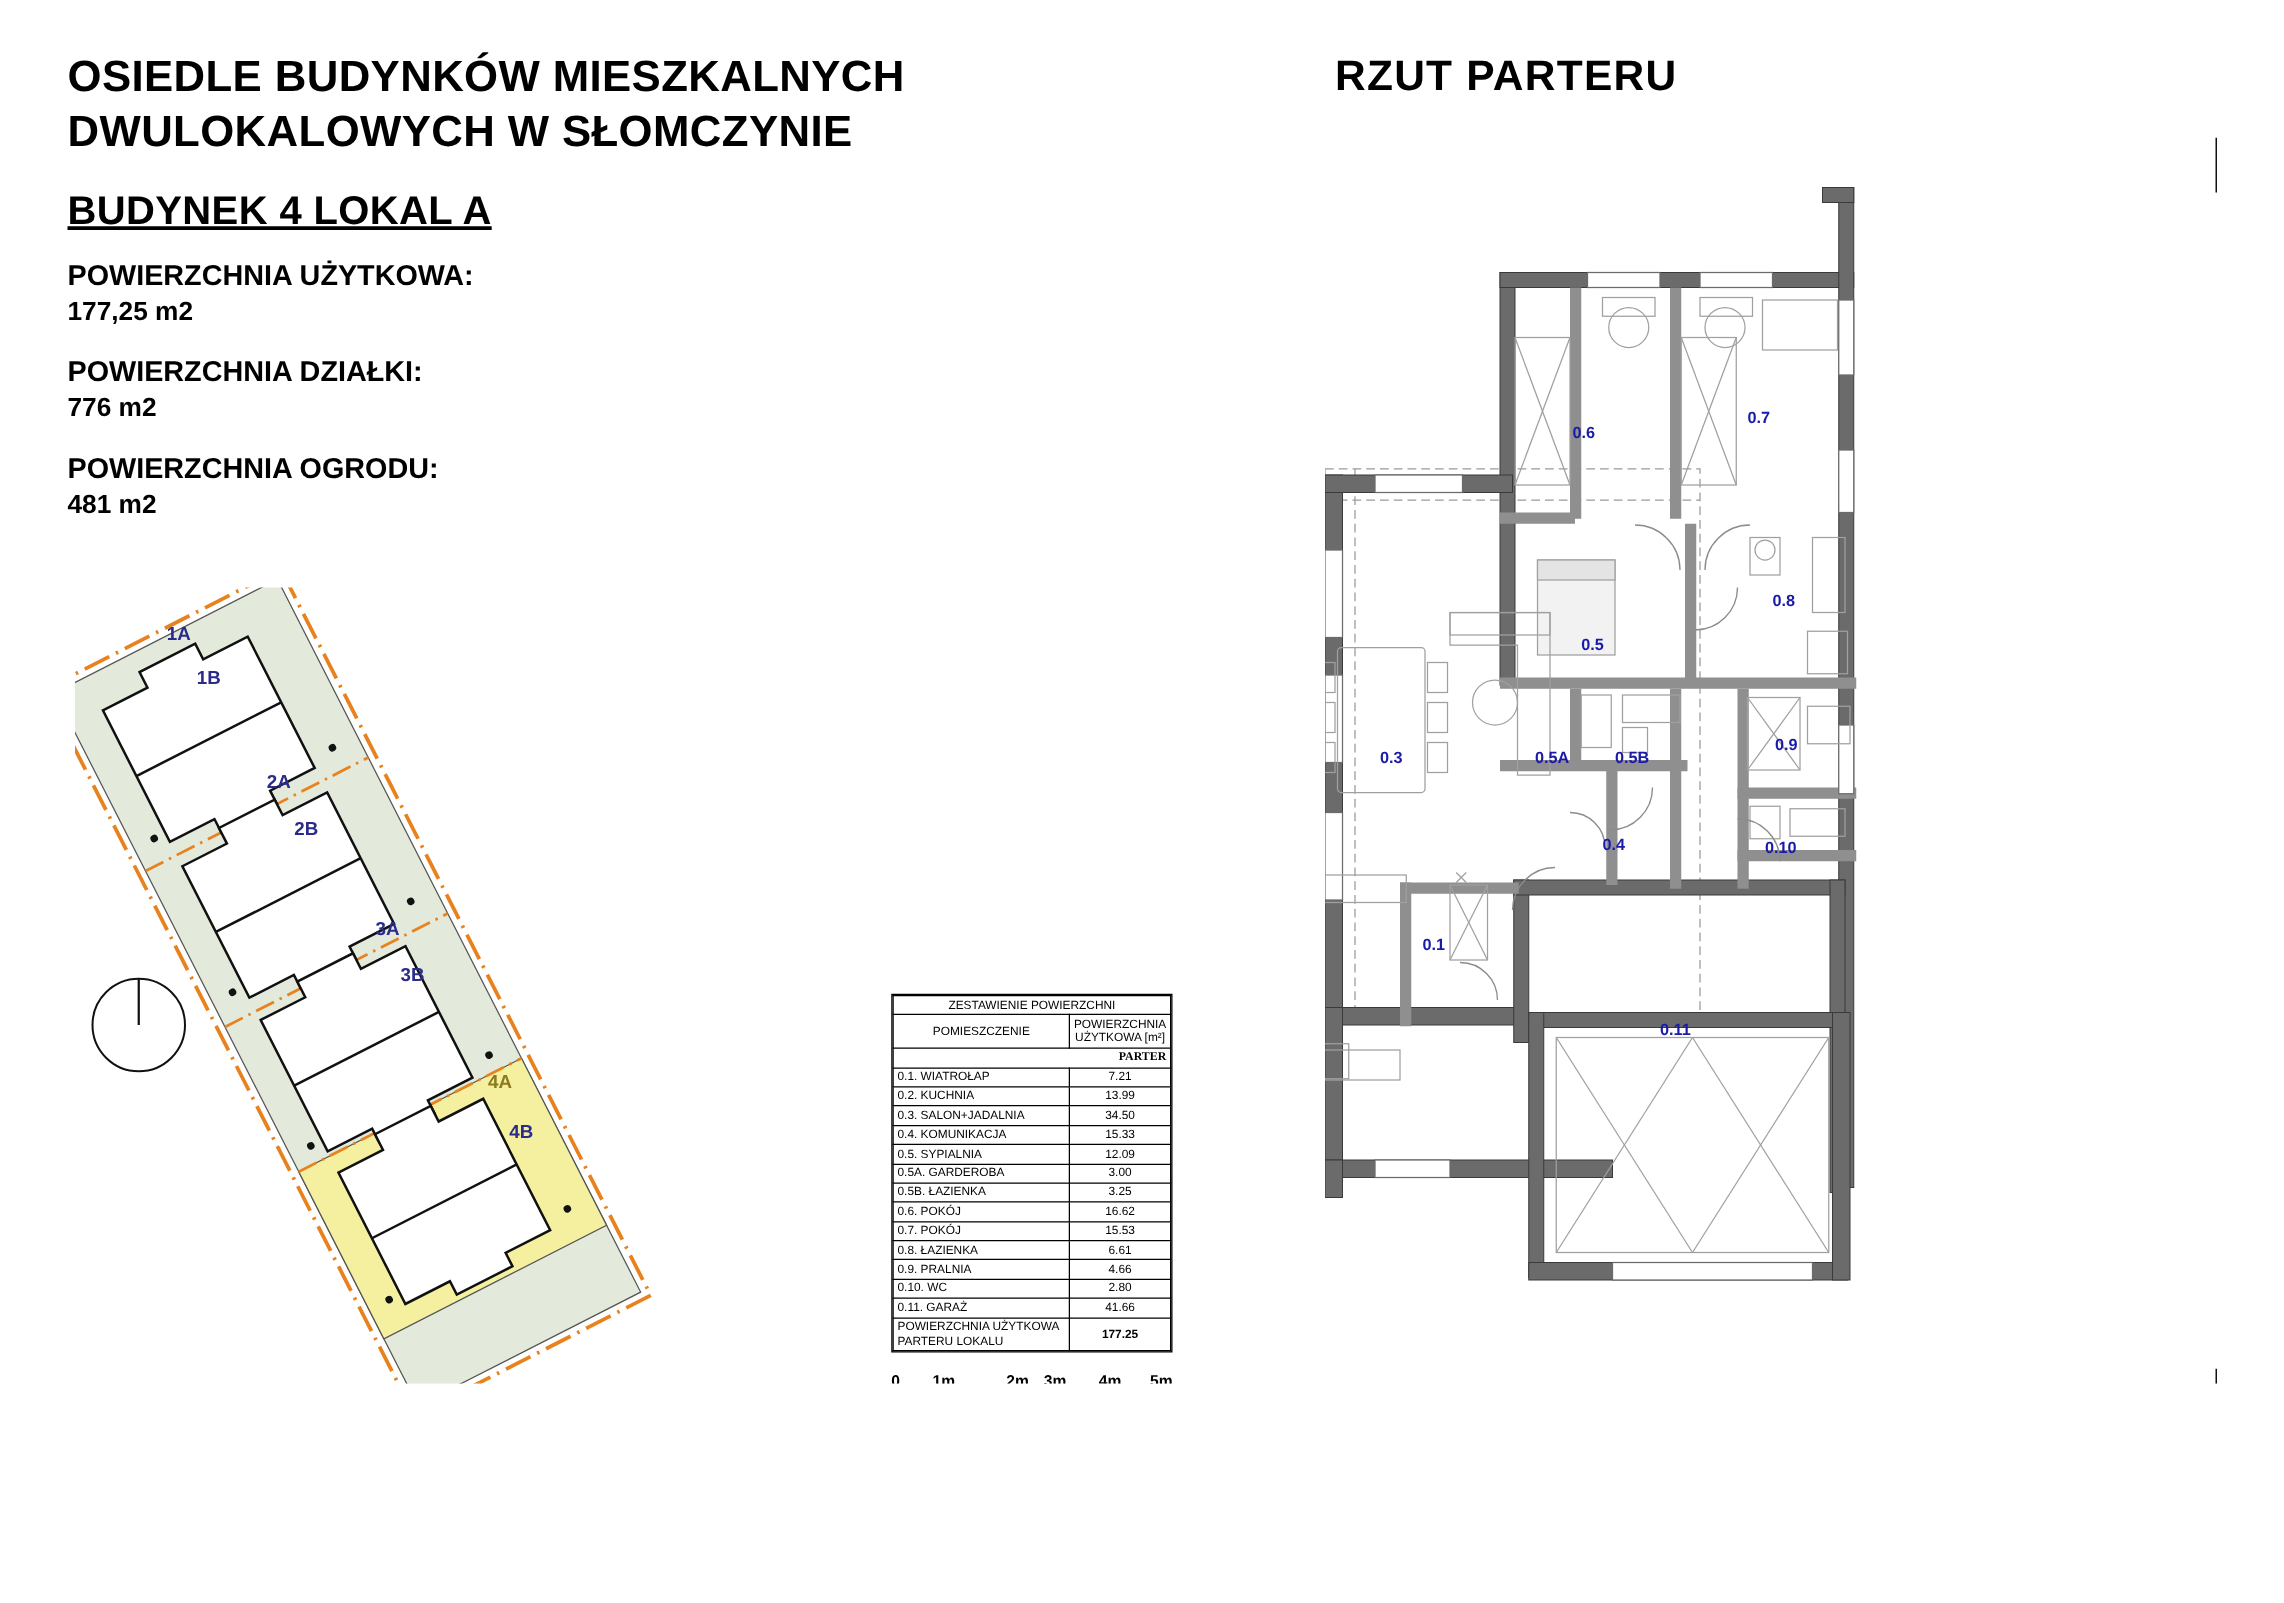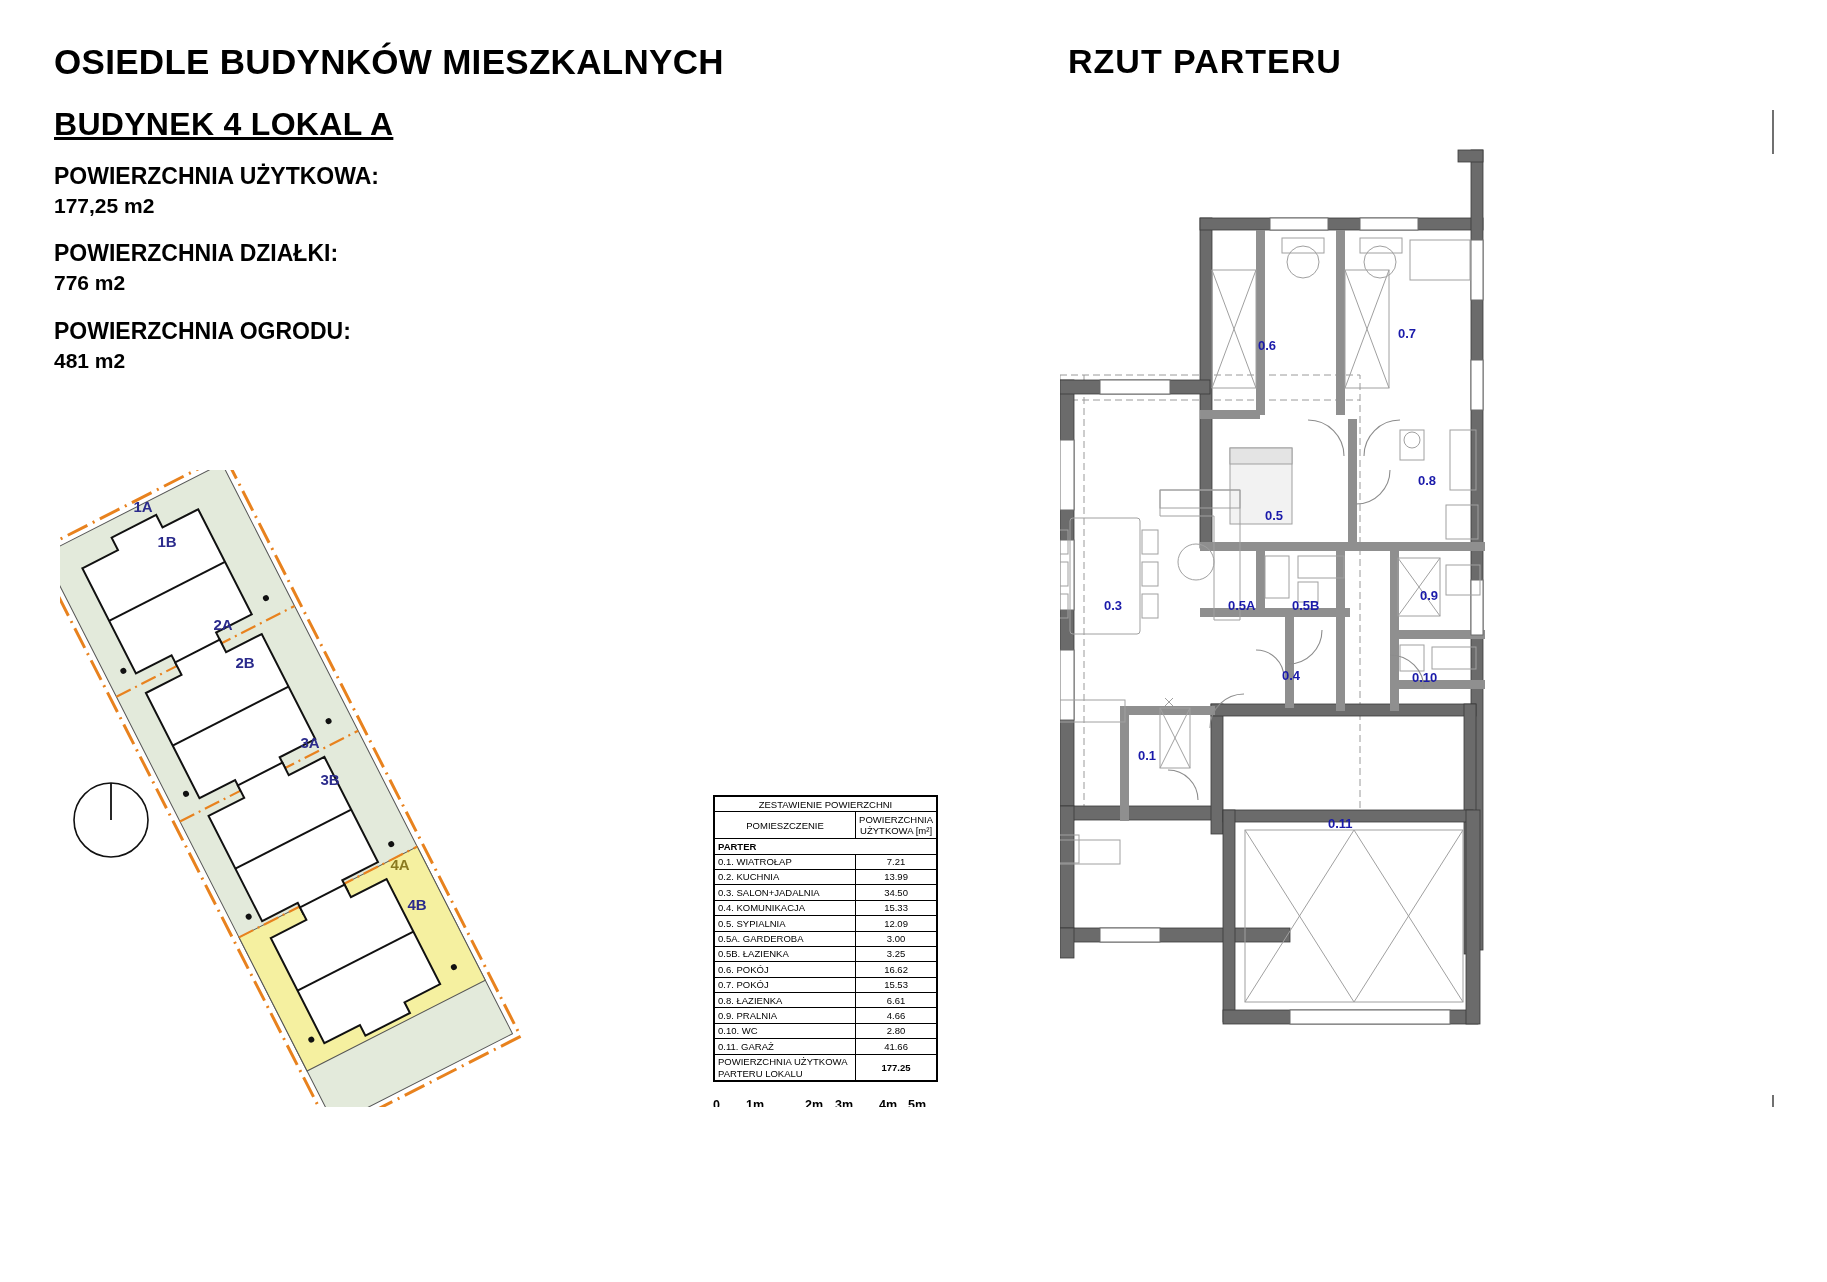--- a/index.html
+++ b/index.html
@@ -18,41 +18,42 @@
   
   #site-plan{position:absolute;left:60px;top:470px;width:540px;height:640px;}
   .siteSvg{position:absolute;left:0;top:0;}
 
   
   #area-table{position:absolute;left:713px;top:795px;width:223px;border:1.2px solid #000;border-collapse:collapse;}
   #area-table table{border-collapse:collapse;width:100%;}
   #area-table td{border:1px solid #000;font-size:9.5px;padding:1.5px 3px;line-height:1.2;}
   .tb-title{text-align:center;font-size:9.5px;font-weight:normal;}
   .tb-hdr{text-align:center;font-size:8.5px;line-height:1.1;}
-  .tb-sec{text-align:left;font-weight:bold;font-size:10px;}
+  .tb-sec{text-align:right;font-weight:bold;font-size:10px;font-family:Liberation Serif, serif;}
   .tb-name{text-align:left;font-size:9px;padding-left:6px;}
   .tb-val{text-align:center;width:64px;font-size:9px;}
   .tb-total-name{font-size:8.5px;font-weight:normal;line-height:1.15;}
   .tb-total-val{text-align:center;font-size:11px;font-weight:bold;}
 
   
   #scale-bar{position:absolute;left:713px;top:1098px;width:245px;height:52px;}
   .sc-lbl{position:absolute;font-size:12.5px;font-weight:bold;}
 
   
   #floor-plan{position:absolute;left:1060px;top:110px;width:740px;height:1050px;padding-left:40px;}
   .fp{position:absolute;left:0;top:0;}
 </style>
 </head>
 <body>
 
 <div id="page">
 
   <div id="title-block">
     <div class="t-main">OSIEDLE BUDYNKÓW MIESZKALNYCH</div>
+    <div class="t-main">DWULOKALOWYCH W SŁOMCZYNIE</div>
     <div class="t-sub">BUDYNEK 4  LOKAL A</div>
     <div class="t-lbl">POWIERZCHNIA UŻYTKOWA:</div>
     <div class="t-val">177,25 m2</div>
     <div class="t-lbl">POWIERZCHNIA DZIAŁKI:</div>
     <div class="t-val">776 m2</div>
     <div class="t-lbl">POWIERZCHNIA OGRODU:</div>
     <div class="t-val">481 m2</div>
   </div>
 
   <div id="rzut-title">RZUT PARTERU</div>
@@ -201,21 +202,21 @@
     </tbody>
       </table>
   </div>
 
   <div id="scale-bar">
     <div class="sc-lbl" style="left:0px;top:0px;">0</div>
     <div class="sc-lbl" style="left:33px;top:0px;">1m</div>
     <div class="sc-lbl" style="left:92px;top:0px;">2m</div>
     <div class="sc-lbl" style="left:122px;top:0px;">3m</div>
     <div class="sc-lbl" style="left:166px;top:0px;">4m</div>
-    <div class="sc-lbl" style="left:195px;top:0px;">5m</div>
+    <div class="sc-lbl" style="left:207px;top:0px;">5m</div>
     <svg width="245" height="36" viewBox="0 0 245 36" style="position:absolute;left:0;top:22px;">
       <path d="M3 2 h42 v13 h43 v-13 h43 v13 h43 v-13 h42 v13 h24" fill="none" stroke="#111" stroke-width="1.6"></path>
       <path d="M3 2 v13 h42" fill="none" stroke="#111" stroke-width="1.6"></path>
       <line x1="3" y1="15" x2="3" y2="2" stroke="#111" stroke-width="1.6"></line>
     </svg>
   </div>
 
   <div id="floor-plan">
     <svg class="fp" width="740" height="1050" viewBox="0 0 740 1050">
       <defs>

